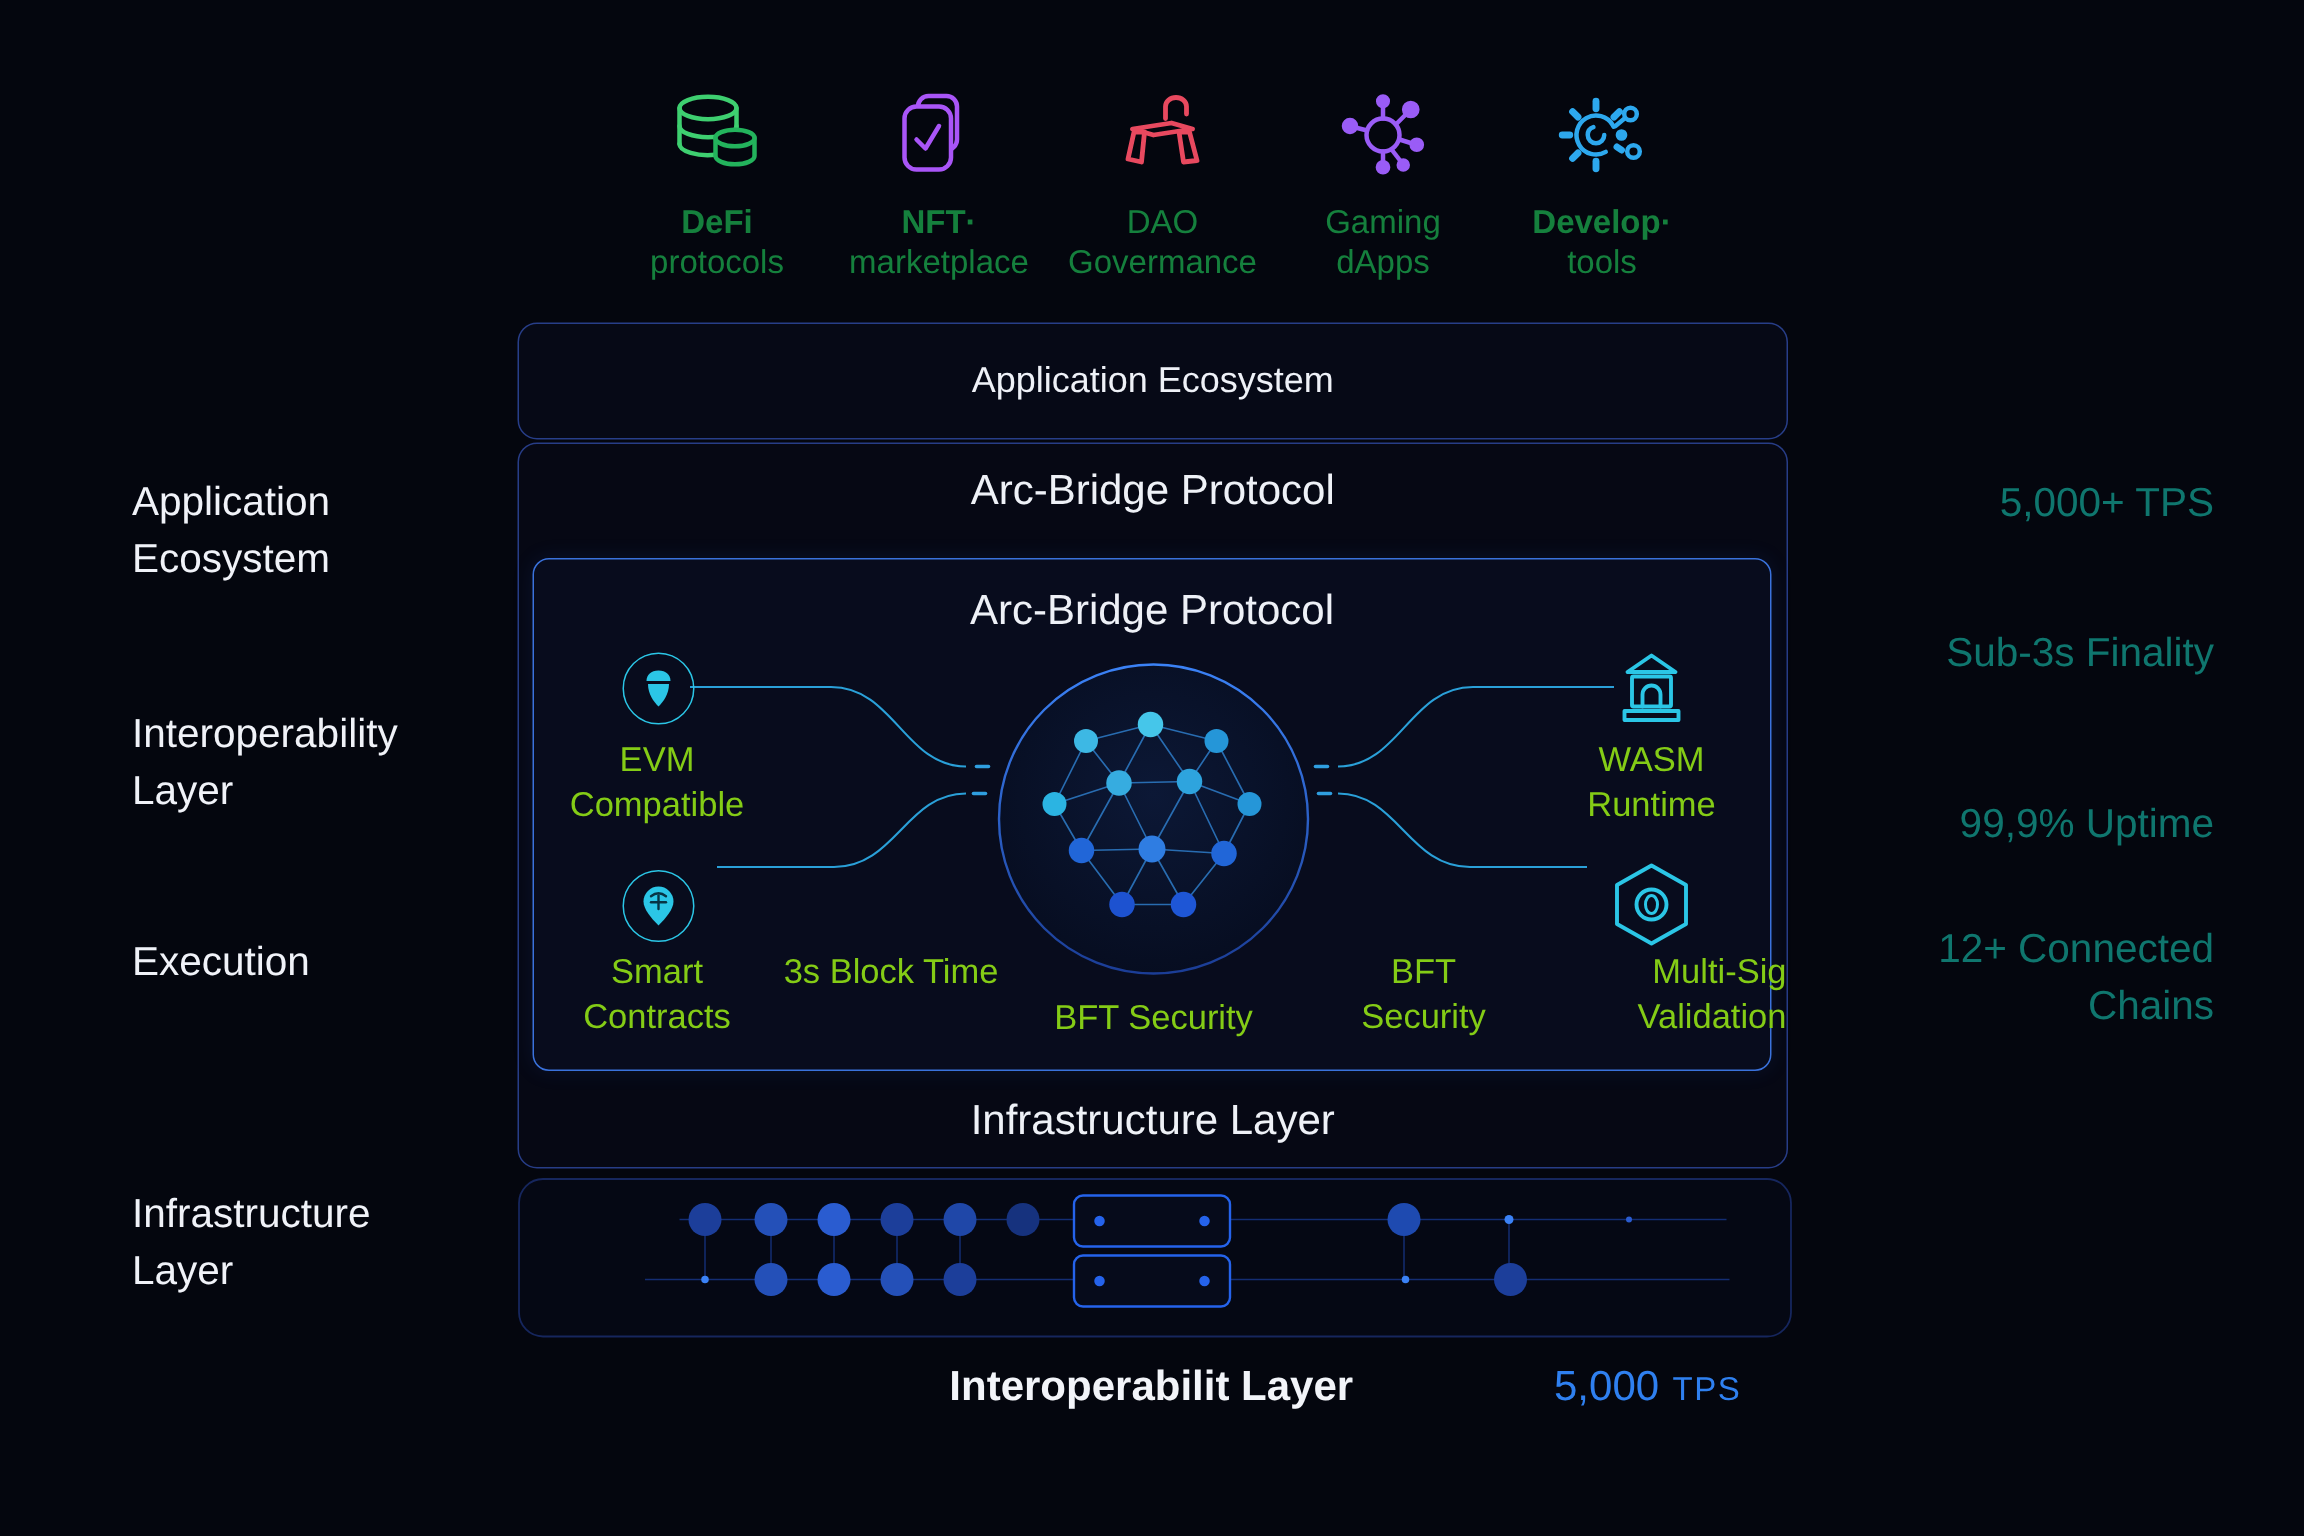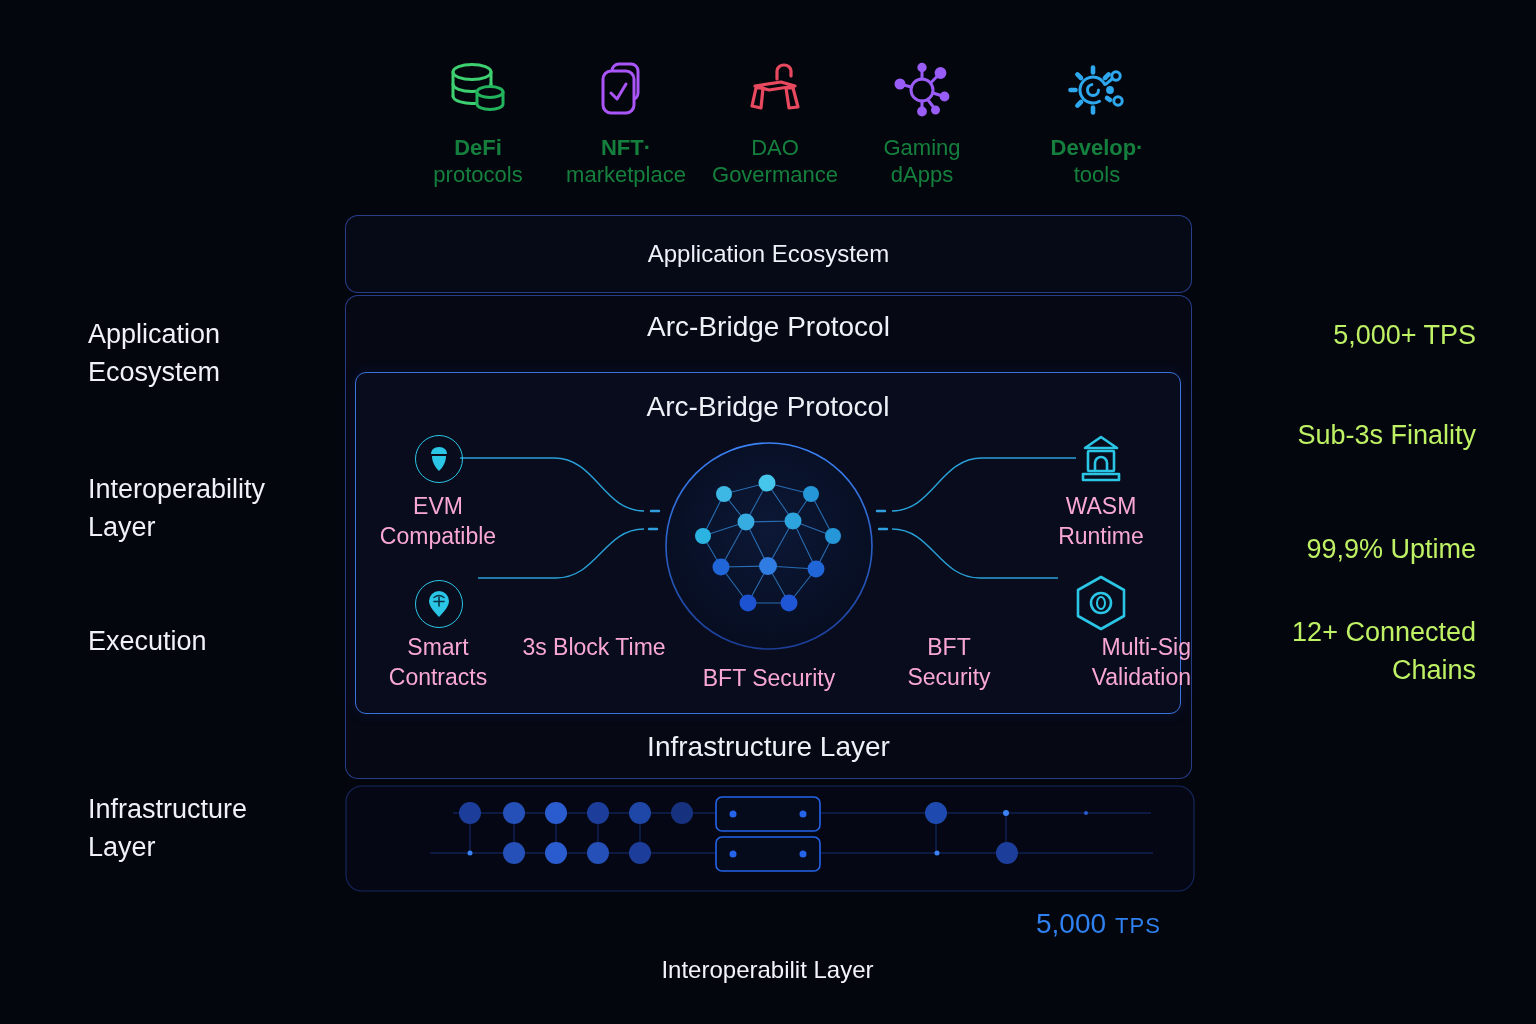--- a/index.html
+++ b/index.html
@@ -7,42 +7,42 @@
        font-family:"Liberation Sans","DejaVu Sans",sans-serif;color:#eef1f7;}
   .stage{position:absolute;inset:0;}
   
   .app-icon{position:absolute;top:56px;width:170px;text-align:center;}
   .app-icon svg{width:68px;height:68px;display:block;margin:0 auto;}
   .app-label{margin-top:10px;font-size:22px;line-height:27px;color:#15803d;}
   .app-label .l1b{font-weight:bold;}
   
   .side-label{position:absolute;left:88px;font-size:27px;line-height:38px;font-weight:500;color:#f0f2f8;}
   
-  .stat{position:absolute;right:60px;font-size:27px;line-height:38px;font-weight:500;color:#bef264;text-align:right;}
+  .stat{position:absolute;right:60px;font-size:27px;line-height:38px;font-weight:500;color:#0f766e;text-align:right;}
   .stat.wrap{width:238px;}
   
   .box-a{position:absolute;left:345px;top:215px;width:845px;height:76px;
          border:1.5px solid rgba(62,96,208,.62);border-radius:13px;background:rgba(9,13,30,.55);
          display:flex;align-items:center;justify-content:center;font-size:24px;font-weight:500;}
   .box-b{position:absolute;left:345px;top:295px;width:845px;height:482px;
          border:1.5px solid rgba(62,96,208,.62);border-radius:13px;background:rgba(8,12,28,.45);}
   .box-b-header{position:absolute;top:15px;left:0;width:100%;text-align:center;font-size:28px;font-weight:500;}
   .box-b-footer{position:absolute;bottom:15px;left:0;width:100%;text-align:center;font-size:28px;font-weight:500;}
   .box-c{position:absolute;left:9px;top:76px;width:824px;height:340px;
          border:1.5px solid #3a72dc;border-radius:11px;background:rgba(12,19,42,.42);
          box-shadow:0 0 14px rgba(40,90,200,.12);}
   .box-c-title{position:absolute;top:18px;left:0;width:100%;text-align:center;font-size:28px;font-weight:500;}
   .ring{position:absolute;width:46px;height:46px;border:1.7px solid #2bc6e6;border-radius:50%;
         display:flex;align-items:center;justify-content:center;}
   .hexwrap{position:absolute;}
-  .node-label{position:absolute;text-align:center;font-size:23px;line-height:30px;color:#f9a8d4;}
+  .node-label{position:absolute;text-align:center;font-size:23px;line-height:30px;color:#84cc16;}
   .abs-svg{position:absolute;pointer-events:none;}
   
   .footer-title{position:absolute;left:345px;top:908px;width:845px;text-align:center;
-                font-size:24px;font-weight:400;color:#f2f4f9;margin-top:48px;}
+                font-size:28px;font-weight:700;color:#f2f4f9;}
   .footer-tps{position:absolute;left:1036px;top:908px;font-weight:500;color:#2f80f0;white-space:nowrap;}
   .footer-tps .val{font-size:28px;}
   .footer-tps .unit{font-size:22px;margin-left:9px;letter-spacing:1px;}
 </style>
 </head>
 <body>
 
 <div class="stage">
 
   <div>
@@ -103,21 +103,21 @@
         <path d="M23.5 31 L15.5 29"></path>
           <circle cx="12" cy="28" r="4" fill="#9a5cf6"></circle>
       </svg>
       <div class="app-label">
         <div>Gaming</div>
         <div>dApps</div>
 
       </div>
     </div>
 
-    <div class="app-icon" style="left:1012px;">
+    <div class="app-icon" style="left:983px;">
       <svg viewBox="0 0 68 68" fill="none" stroke="#2da8ee" stroke-width="3" stroke-linecap="round">
         <circle cx="30" cy="34" r="13" stroke-dasharray="62 20" transform="rotate(60 30 34)"></circle>
         <g stroke-width="4.6">
           <path d="M30 16.5 V11.5"></path>
             <path d="M42 22 l3.6 -3.6"></path>
           <path d="M30 51.5 V56.5"></path>
             <path d="M18 46 l-3.6 3.6"></path>
           <path d="M12.5 34 H7.5"></path>
             <path d="M18 22 l-3.6 -3.6"></path>
           <path d="M44 42 l3 2"></path>

